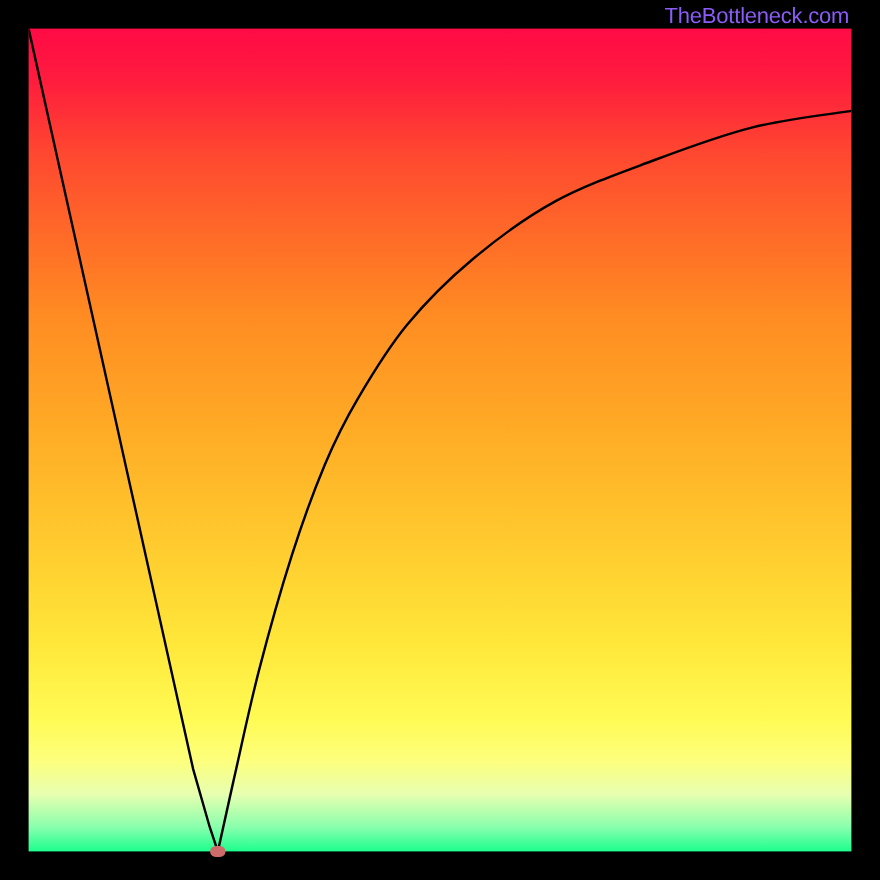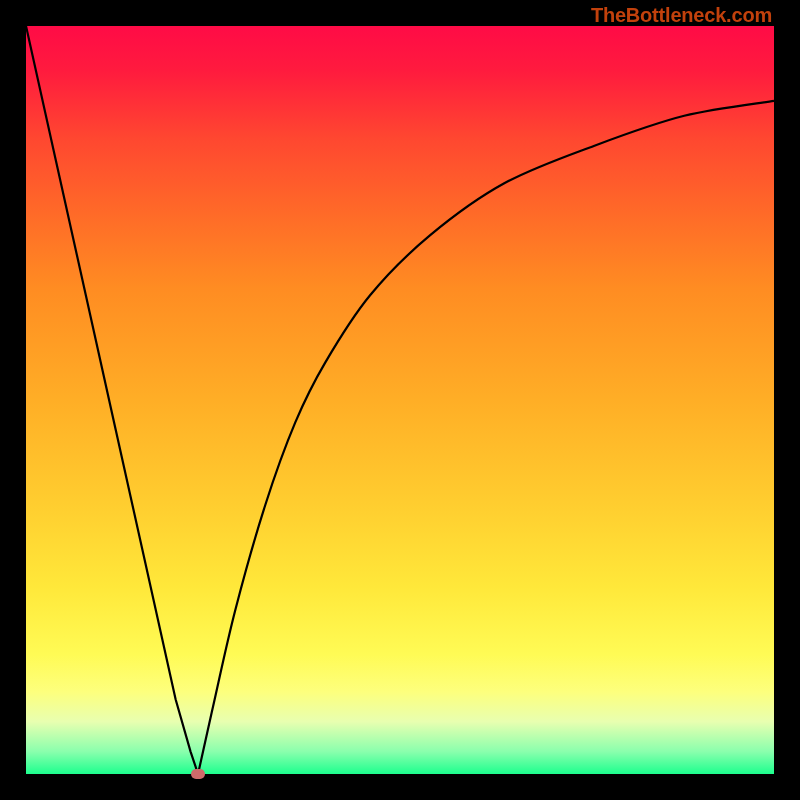--- a/index.html
+++ b/index.html
@@ -23,23 +23,23 @@
       #fffb55 84%,
       #fdff7d 89%,
       #e8ffb0 93%,
       #8affad 97%,
       #1dff8e 100%);
   }
   .watermark {
     position: absolute;
     top: 4px;
     right: 28px;
-    color: #c2410c;
+    color: #8b5cf6;
     font-size: 20px;
-    font-weight: 700;
+    font-weight: 400;
     letter-spacing: -0.2px;
   }
   .plot {
     position: absolute;
     left: 26px;
     top: 26px;
     width: 748px;
     height: 748px;
   }
   .marker {

